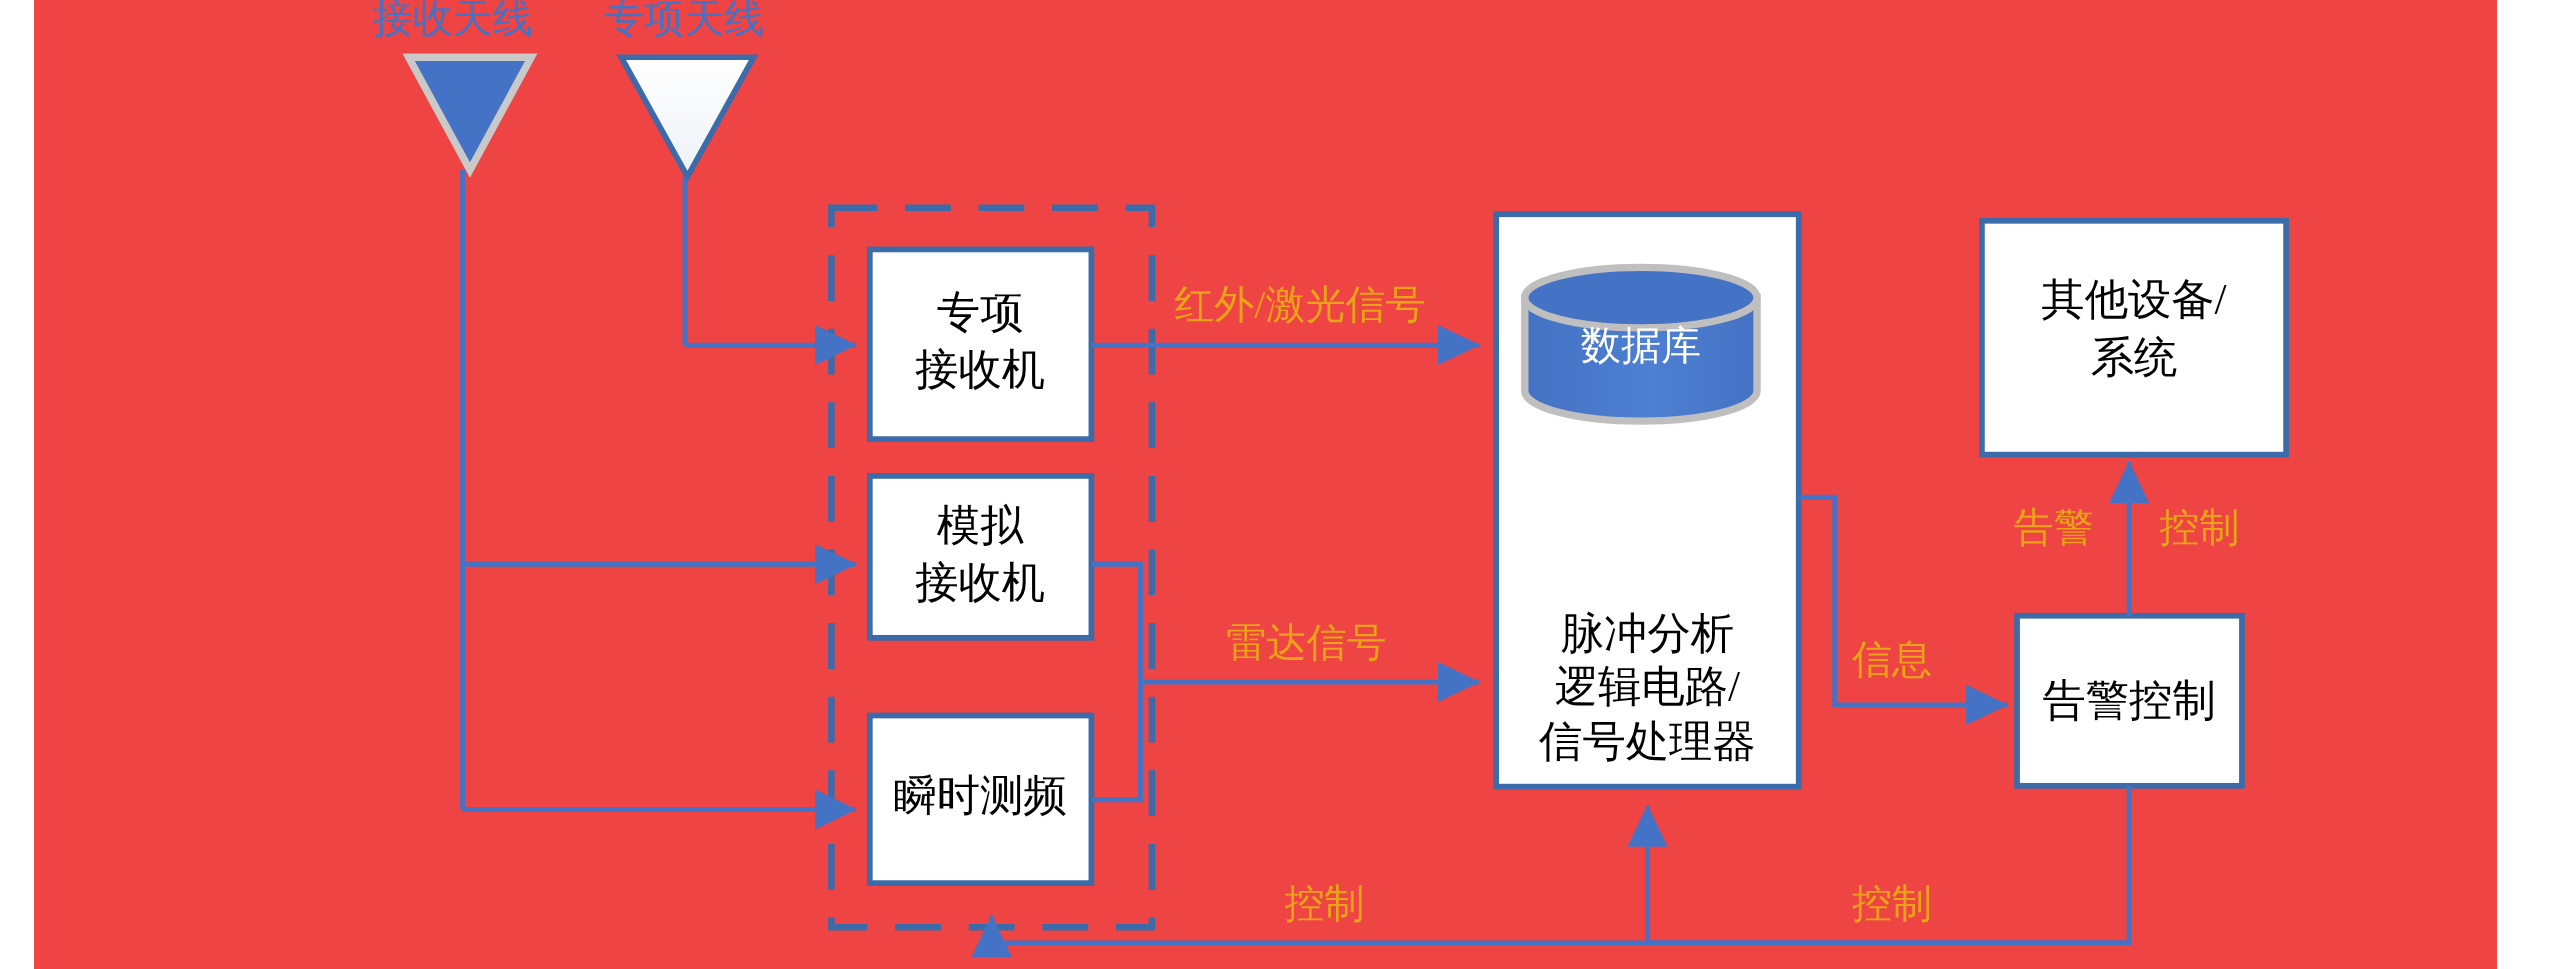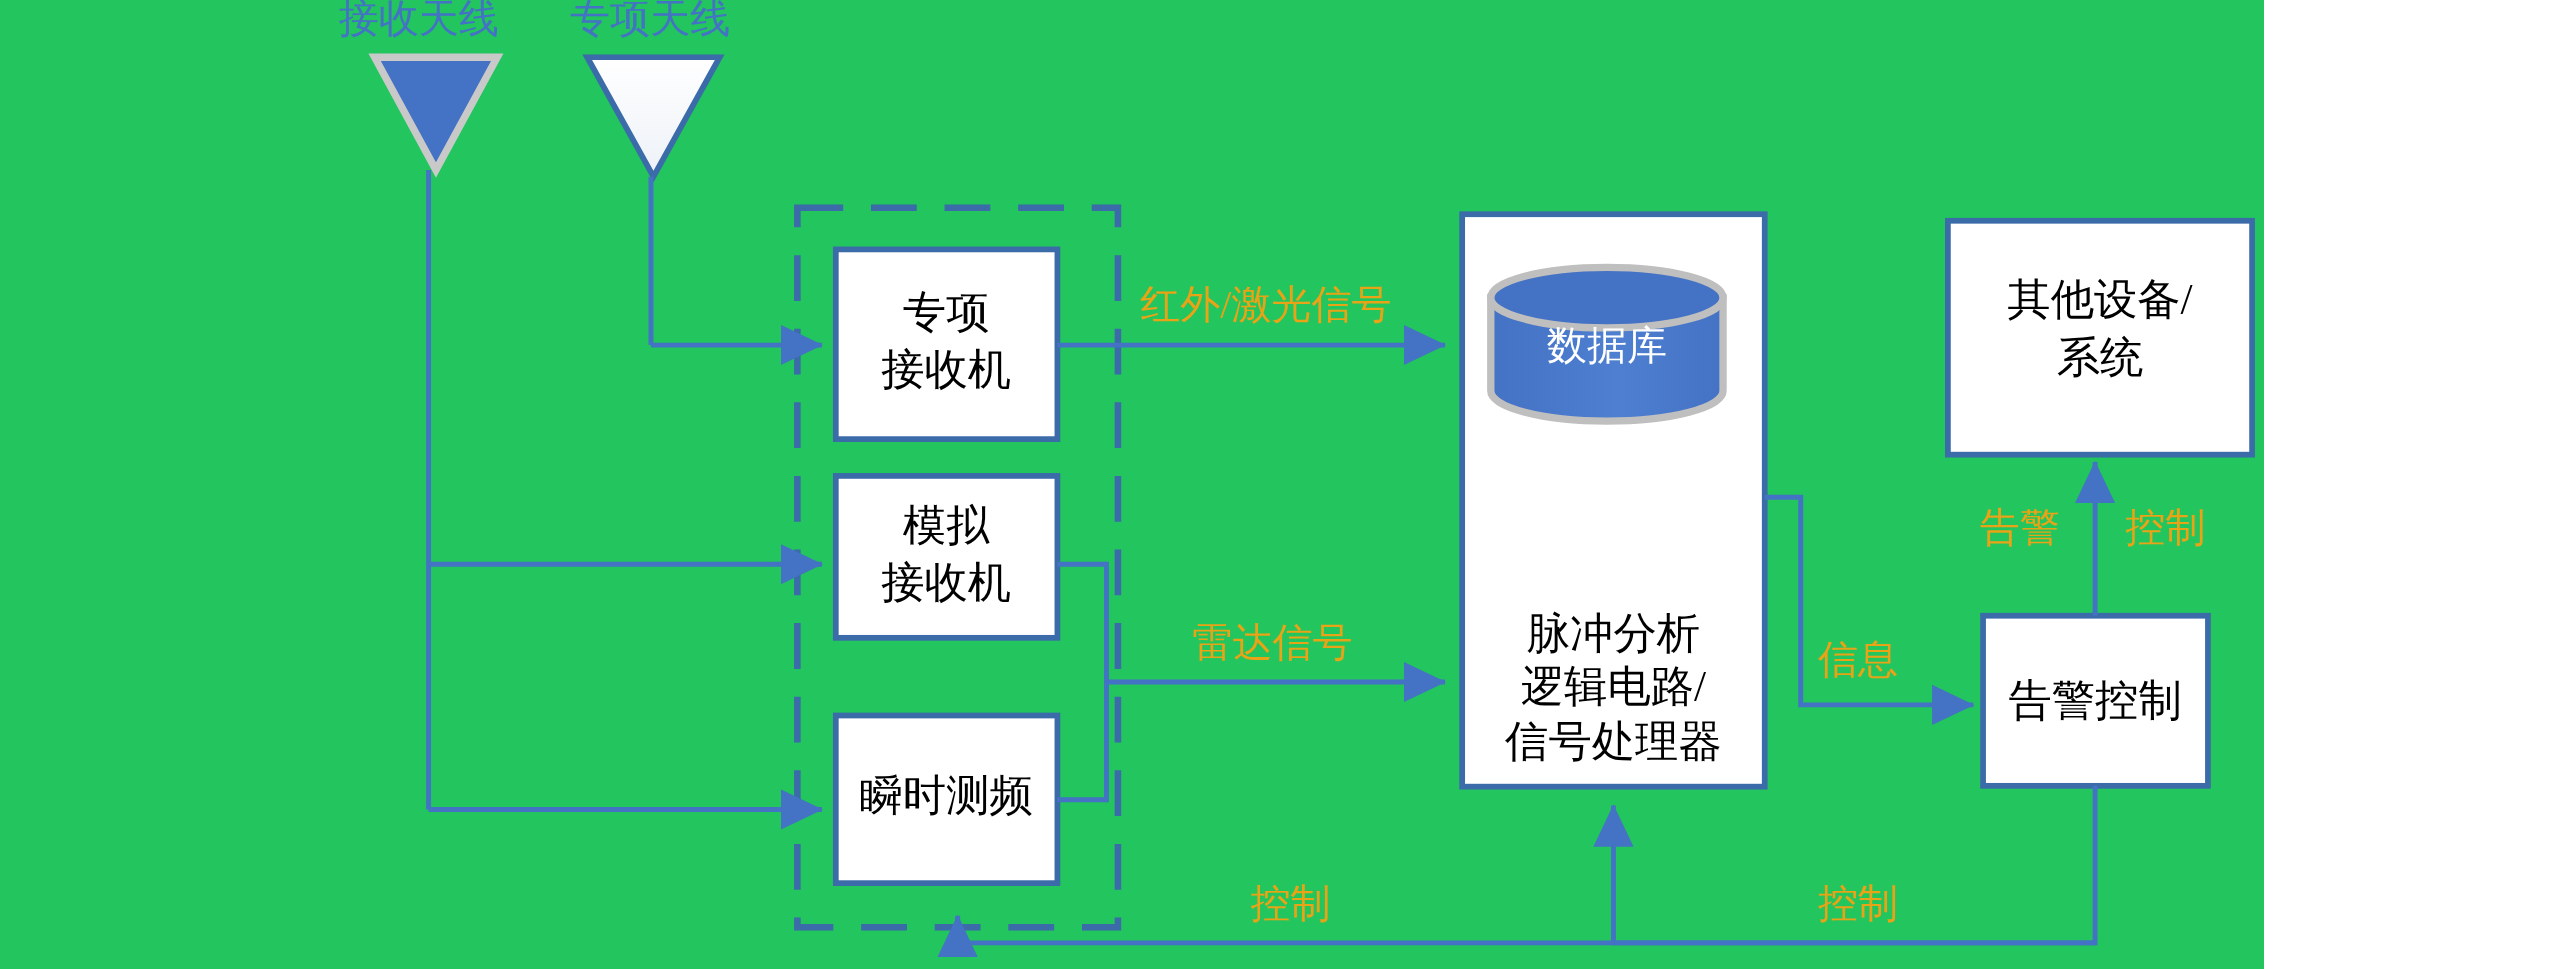--- a/index.html
+++ b/index.html
@@ -5,24 +5,25 @@
   html, body {
     margin: 0;
     padding: 0;
     background: #ffffff;
   }
   body {
     font-family: "Liberation Serif", "DejaVu Serif", serif;
   }
   #diagram-root {
     position: relative;
-    width: 2264px;
+    width: 2463px;
     height: 969px;
-    background: #22c55e;
+    background: #ef4444;
     overflow: hidden;
+    margin-left: 34px;
   }
   svg#diagram-svg {
     position: absolute;
     left: 0;
     top: 0;
     width: 2576px;
     height: 969px;
     display: block;
   }
   .node-label,

